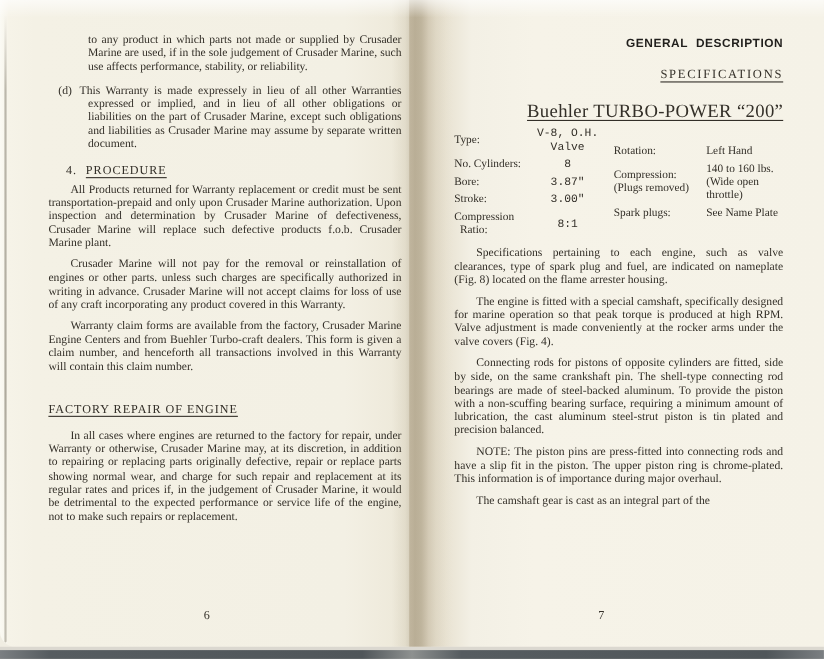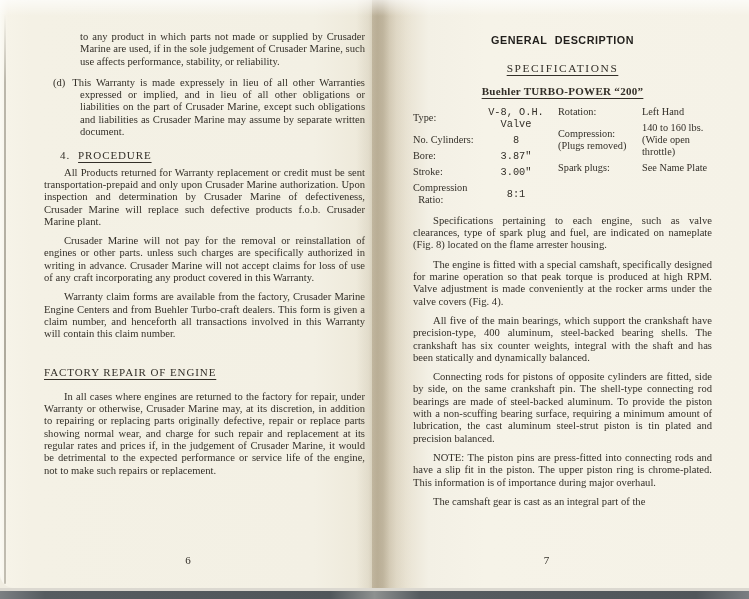--- a/index.html
+++ b/index.html
@@ -60,26 +60,26 @@
   .clause{padding-left:36px;text-indent:-27px;text-align:justify;margin:0 0 11px;}
   .clause-label{margin-right:7px;}
   .h-left{margin:0 16px 5px;font-size:11px;letter-spacing:0.9px;}
   .h-left .num{margin-right:8px;}
   .h-left2{margin:25px 0 13px;font-size:11px;letter-spacing:0.9px;}
   .u{text-decoration:underline;text-underline-offset:2.5px;}
   .pagenum{position:absolute;bottom:22px;width:100%;text-align:center;font-size:11px;}
   .pagenum-left{left:-8px;}
   .pagenum-right{left:-14px;}
   
-  .rh{text-align:center;}
+  .rh{text-align:right;}
   .h-general{font-family:"Liberation Sans","DejaVu Sans",sans-serif;font-weight:700;font-size:10.8px;letter-spacing:0.5px;word-spacing:4px;margin:0 0 16px;color:#211f1c;}
-  .h-specs{font-size:11.4px;letter-spacing:1.6px;margin:0 0 10px;}
-  .h-model{font-size:11px;font-weight:700;letter-spacing:0.3px;margin:0 0 9px;}
+  .h-specs{font-size:11.4px;letter-spacing:1.6px;margin:0 0 20px;}
+  .h-model{font-size:17px;font-weight:400;letter-spacing:0.3px;margin:0 0 9px;}
   
-  .specs{display:flex;margin:2px 0 5px;font-size:10.3px;line-height:12px;}
+  .specs{display:flex;margin:2px 0 5px;font-size:10.3px;line-height:12px;align-items:center;}
   .spec-half{display:flex;flex-direction:column;}
   .spec-half.lh{width:133px;margin-right:12px;}
   .spec-half.rh2{width:154px;}
   .spec-row{display:flex;align-items:center;margin-bottom:4px;}
   .spec-label{white-space:pre-line;}
   .lh .spec-label{width:73px;}
   .lh .spec-value{flex:1;text-align:center;white-space:pre-line;font-family:Liberation Mono, monospace;}
   .rh2 .spec-label{width:84px;}
   .rh2 .spec-value{flex:1;text-align:left;white-space:pre-line;}
 </style>
@@ -152,21 +152,20 @@
           </div>
           <div class="spec-row">
             <span class="spec-label">Spark plugs:</span>
             <span class="spec-value">See Name Plate</span>
           </div>
         </div>
       </div>
 
       <p class="para indent">Specifications pertaining to each engine, such as valve clearances, type of spark plug and fuel, are indicated on nameplate (Fig. 8) located on the flame arrester housing.</p>
       <p class="para indent">The engine is fitted with a special camshaft, specifically designed for marine operation so that peak torque is produced at high RPM. Valve adjustment is made conveniently at the rocker arms under the valve covers (Fig. 4).</p>
-      <p class="para indent">All five of the main bearings, which support the crankshaft have precision-type, 400 aluminum, steel-backed bearing shells. The crankshaft has six counter weights, integral with the shaft and has been statically and dynamically balanced.</p>
       <p class="para indent">Connecting rods for pistons of opposite cylinders are fitted, side by side, on the same crankshaft pin. The shell-type connecting rod bearings are made of steel-backed aluminum. To provide the piston with a non-scuffing bearing surface, requiring a minimum amount of lubrication, the cast aluminum steel-strut piston is tin plated and precision balanced.</p>
       <p class="para indent">NOTE: The piston pins are press-fitted into connecting rods and have a slip fit in the piston. The upper piston ring is chrome-plated. This information is of importance during major overhaul.</p>
       <p class="para indent">The camshaft gear is cast as an integral part of the</p>
     </div>
     <div class="pagenum pagenum-right">7</div>
   </div>
 
   <div class="left-edge-line"></div>
   <div class="gutter-shadow"></div>
   <div class="top-light"></div>

